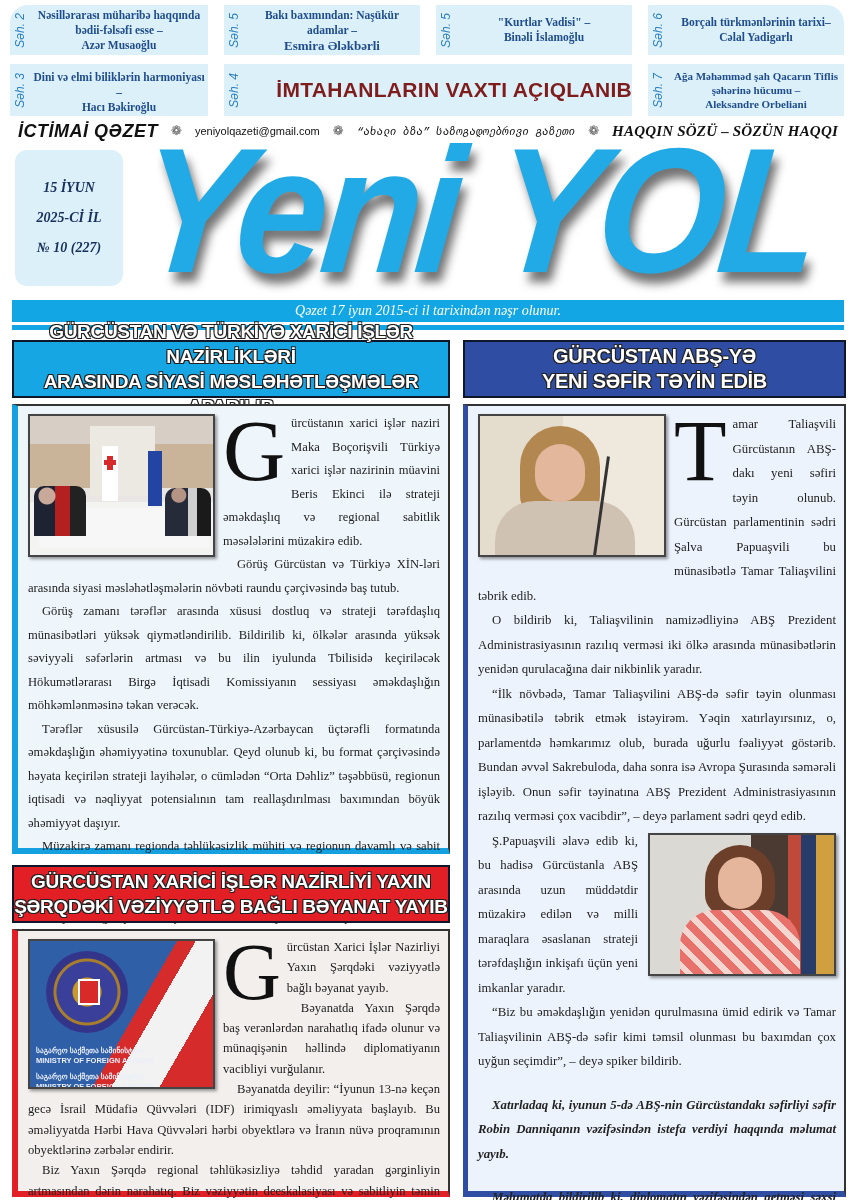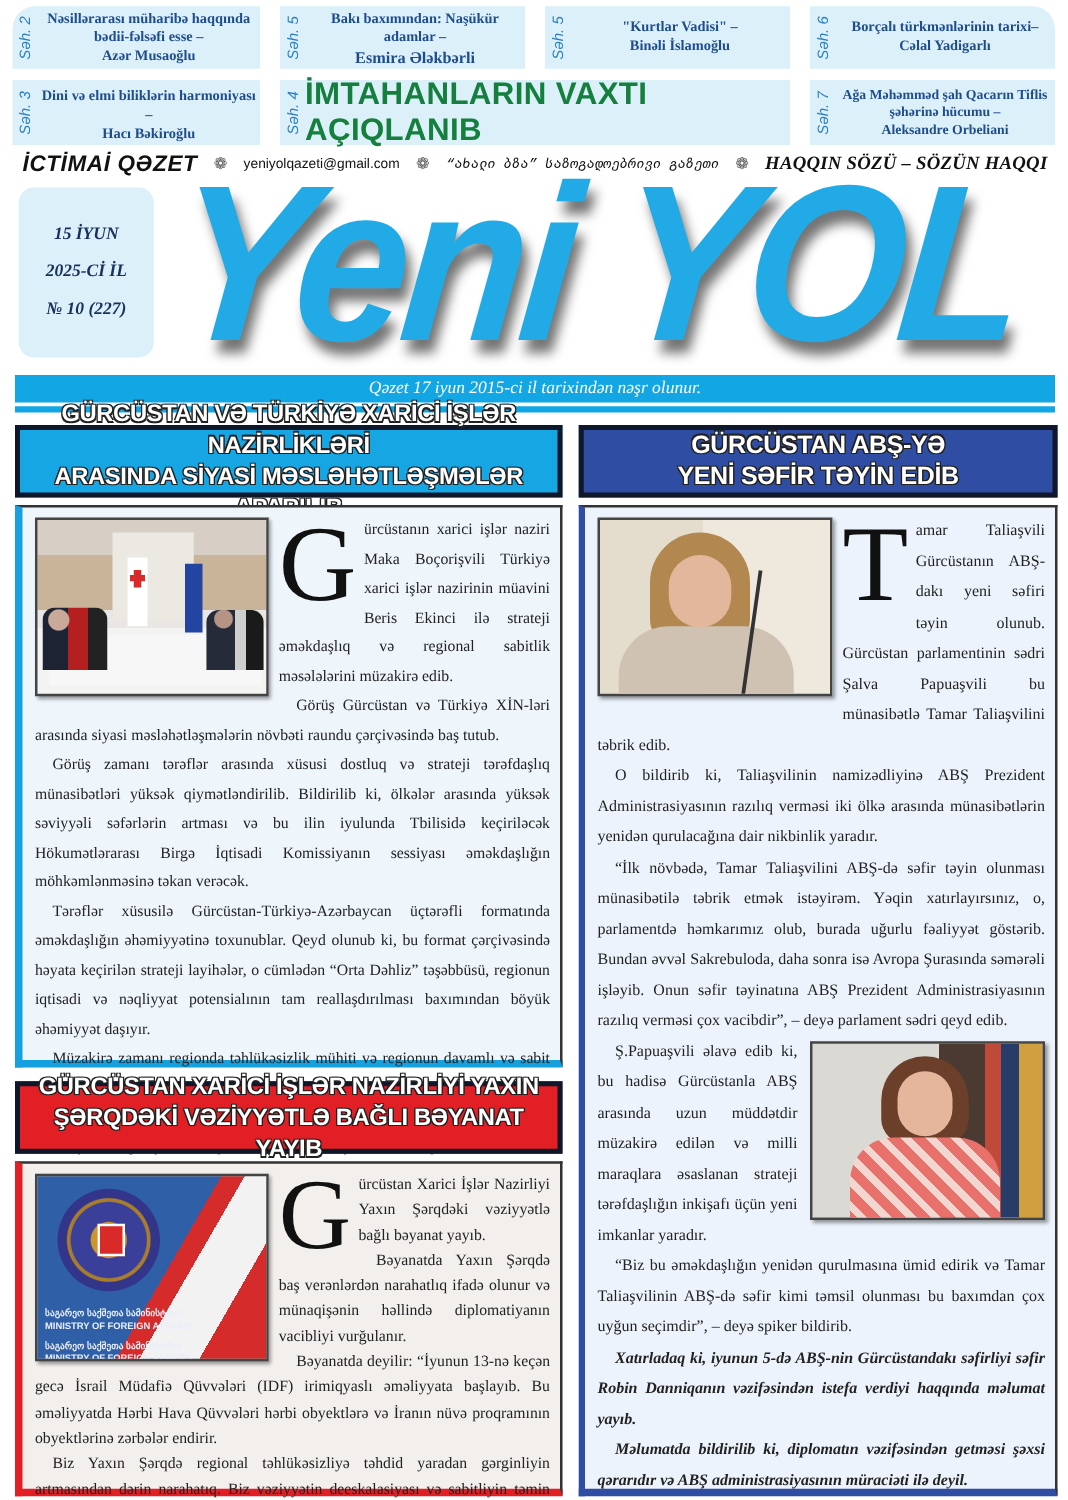--- a/index.html
+++ b/index.html
@@ -14,22 +14,22 @@
     font-family: "Liberation Sans", sans-serif; font-style: italic; color: #2a7fc0;
     font-size: 12px; writing-mode: vertical-rl; transform: rotate(180deg);
     padding: 0 3px; white-space: nowrap; flex: 0 0 auto;
   }
   .teaser .txt {
     flex: 1; text-align: center; color: #1f4d8c; font-weight: bold;
     font-size: 11.5px; line-height: 15px; font-family: "Liberation Serif", serif;
   }
   .teaser .txt .author { display: block; }
   .teaser .big-red {
-    flex: 1; text-align: left; color: #15803d; font-family: "Liberation Sans", sans-serif;
-    font-weight: bold; font-size: 25px; letter-spacing: 0.3px;
+    flex: 1; text-align: right; color: #7f1d1d; font-family: "Liberation Sans", sans-serif;
+    font-weight: bold; font-size: 21px; letter-spacing: 0.3px;
   }
   #t1 { left: 10px; top: 5px; width: 198px; height: 50px; border-top-left-radius: 18px; }
   #t2 { left: 224px; top: 5px; width: 196px; height: 50px; }
   #t3 { left: 436px; top: 5px; width: 196px; height: 50px; }
   #t4 { left: 648px; top: 5px; width: 196px; height: 50px; border-top-right-radius: 18px; }
   #t5 { left: 10px; top: 64px; width: 198px; height: 52px; }
   #t6 { left: 224px; top: 64px; width: 408px; height: 52px; }
   #t7 { left: 648px; top: 64px; width: 196px; height: 52px; }
 
   
@@ -67,39 +67,39 @@
   }
   .bluebar-line {
     position: absolute; left: 12px; top: 325px; width: 832px; height: 5px; background: #12a7e4;
   }
 
   
   .headline {
     position: absolute; color: #fff; text-align: center;
     font-family: "Liberation Sans", sans-serif; font-weight: bold; font-size: 19px; line-height: 25px;
     text-shadow: -1px -1px 0 #222, 1px -1px 0 #222, -1px 1px 0 #222, 1px 1px 0 #222;
-    border: 4px solid #0f172a; display: flex; align-items: center; justify-content: center;
+    border: 2px solid #0f172a; display: flex; align-items: center; justify-content: center;
     letter-spacing: -0.3px;
   }
   #h-left1 { left: 12px; top: 340px; width: 438px; height: 58px; background: #17a6e4; }
   #h-left2 { left: 12px; top: 865px; width: 438px; height: 58px; background: #e31f26; }
   #h-right { left: 463px; top: 340px; width: 383px; height: 58px; background: #2f4ea3; font-size: 20px; }
 
   
   .article {
     position: absolute; border: 2px solid #333; padding: 6px 8px 6px 10px;
     font-size: 12.6px; line-height: 23.5px; text-align: justify;
   }
   #a1 { left: 12px; top: 404px; width: 438px; height: 450px; background: #eef5fb; border-left: 6px solid #15a1df; border-bottom: 6px solid #15a1df; }
   #a2 { left: 12px; top: 929px; width: 438px; height: 268px; background: #f2efed; border-left: 6px solid #e31f26; border-bottom: 6px solid #e31f26; line-height: 20.3px; }
   #a3 { left: 463px; top: 404px; width: 383px; height: 793px; background: #edf3fc; border-left: 5px solid #2f4ea3; border-bottom: 6px solid #2f4ea3; line-height: 24.5px; font-size: 12.8px; }
 
   .article p { text-indent: 14px; }
   .article p.noindent { text-indent: 0; }
-  .article p.bi { font-weight: bold; font-style: italic; }
+  .article p.bi { font-weight: bold; font-style: italic; margin-top: 19px; }
   .dropcap {
     float: left; font-size: 86px; line-height: 70px; margin: 4px 6px 0 0; color: #111;
     font-family: "Liberation Serif", serif;
   }
 
   .photo {
     float: left; border: 2px solid #444; box-shadow: 2px 2px 3px rgba(0,0,0,0.4);
     margin: 2px 8px 6px 0; position: relative; overflow: hidden;
   }
   .photo.right { float: right; margin: 4px 0 6px 10px; }

